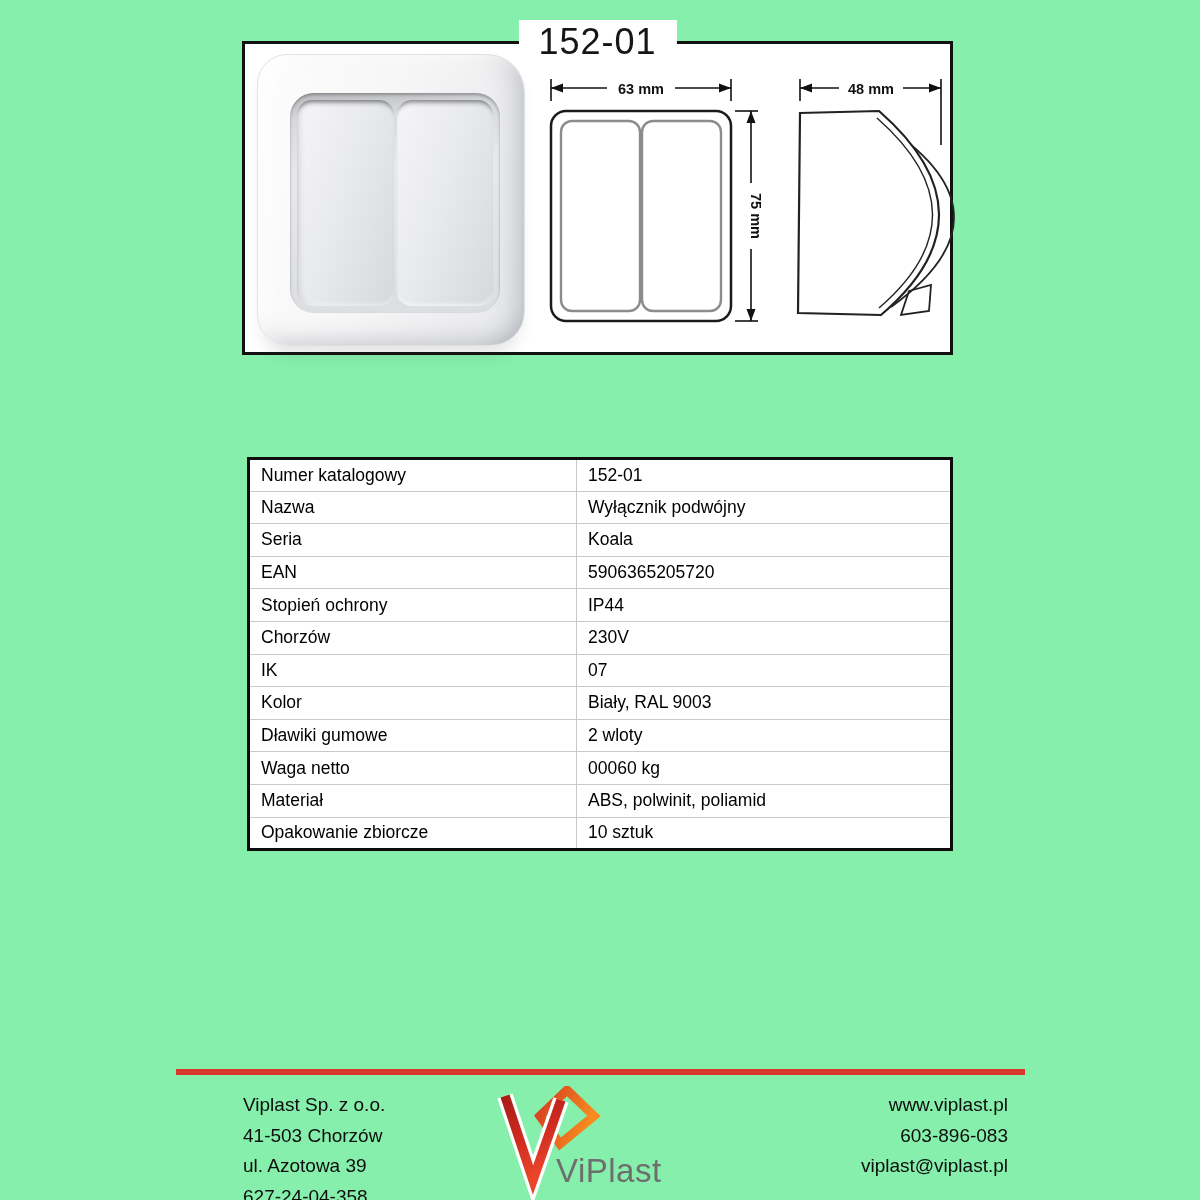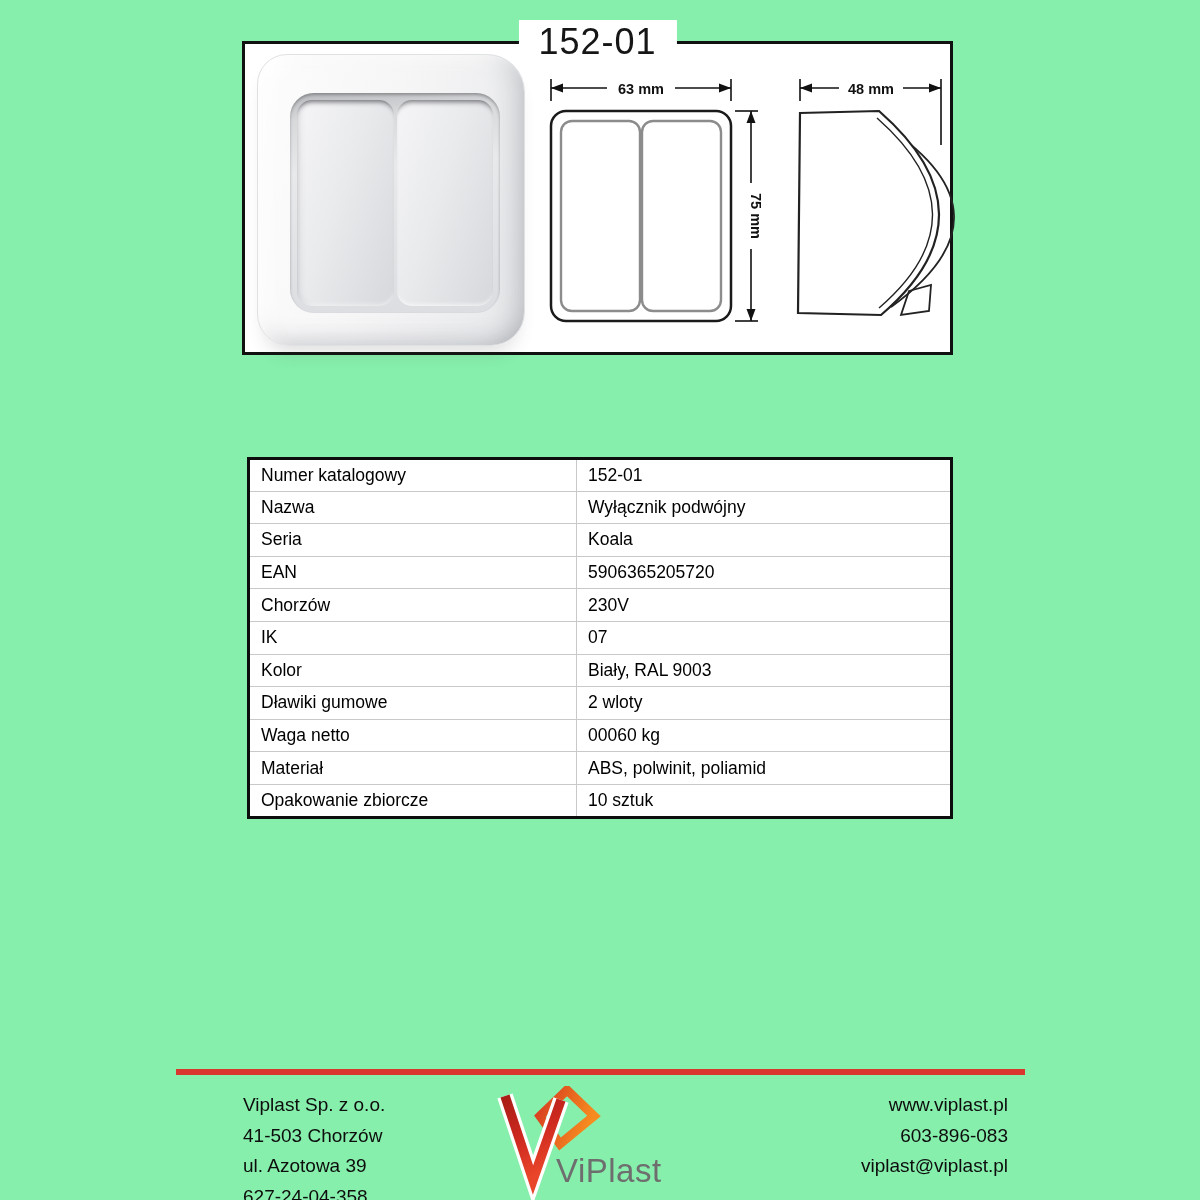--- a/index.html
+++ b/index.html
@@ -157,20 +157,24 @@
           <td class="lbl">Nazwa</td>
           <td class="val">Wyłącznik podwójny</td>
         </tr>
       <tr>
           <td class="lbl">Seria</td>
           <td class="val">Koala</td>
         </tr>
       <tr>
           <td class="lbl">EAN</td>
           <td class="val">5906365205720</td>
+        </tr>
+      <tr>
+          <td class="lbl">Stopień ochrony</td>
+          <td class="val">IP44</td>
         </tr>
       <tr>
           <td class="lbl">Chorzów</td>
           <td class="val">230V</td>
         </tr>
       <tr>
           <td class="lbl">IK</td>
           <td class="val">07</td>
         </tr>
       <tr>

